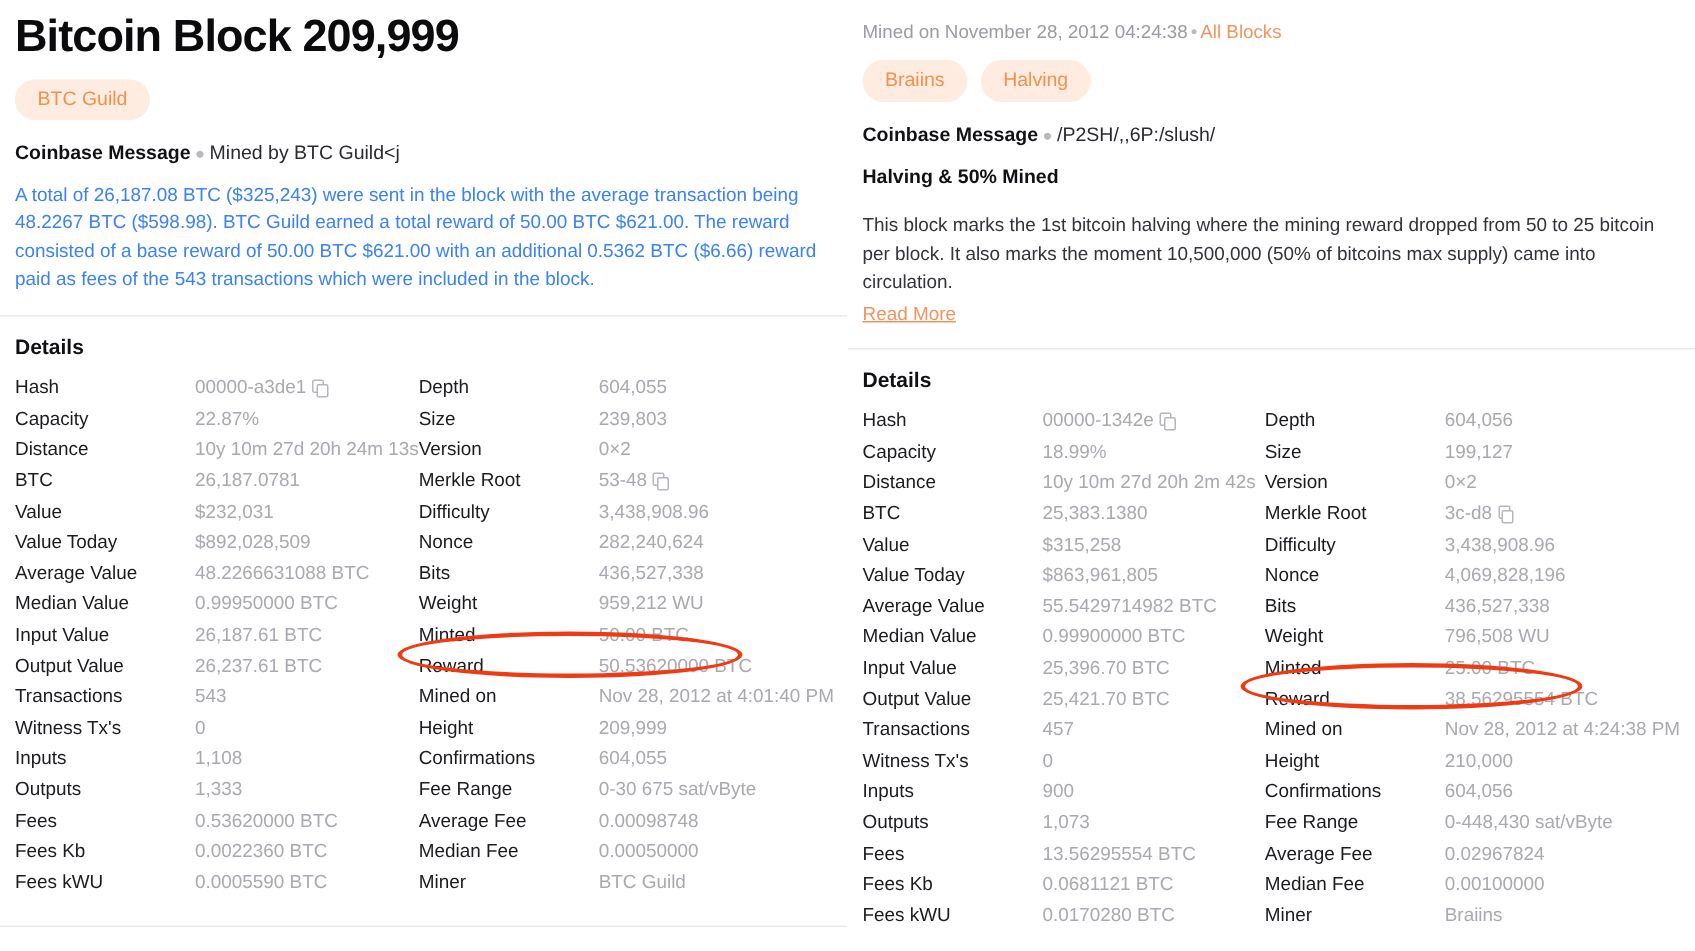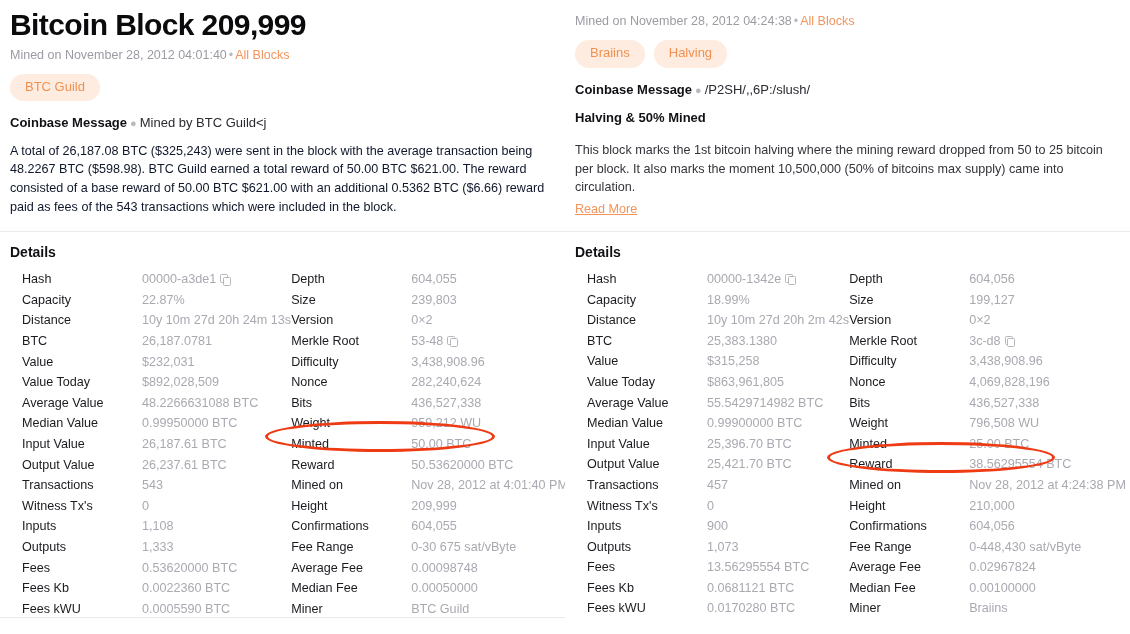--- a/index.html
+++ b/index.html
@@ -71,21 +71,21 @@
   .sect-head {
     margin-top: 12px;
     font-size: 13px;
     font-weight: 700;
     color: #111115;
   }
   .para {
     margin-top: 7px;
     font-size: 12.6px;
     line-height: 1.48;
-    color: #0f172a;
+    color: #3b82f6;
   }
   .para.dark { color: #33333a; margin-top: 16px; }
   .readmore {
     margin-top: 5px;
     font-size: 12.6px;
     color: #f3945d;
     display: inline-block;
   }
 
   .divider {
@@ -97,21 +97,20 @@
   .details-title {
     font-size: 14px;
     font-weight: 700;
     color: #111115;
   }
 
   .grid2 {
     display: grid;
     grid-template-columns: 1fr 1fr;
     column-gap: 0px;
-    margin-left: 12px;
   }
   .col { }
   .row {
     display: flex;
     align-items: baseline;
     height: 20.6px;
     white-space: nowrap;
   }
   .k {
     width: 120px;
@@ -154,23 +153,20 @@
   }
 </style>
 </head>
 <body>
 
 <div class="stage">
 
   <div class="panel panel-left">
     <div class="pad" style="padding-top:8px;">
       <div class="block-title">Bitcoin Block 209,999</div>
-      <div class="subline">
-        <span>Mined on November 28, 2012 04:01:40</span><span class="dot">•</span><a class="link" href="#">All Blocks</a>
-      </div>
       <div class="tags">
         <span class="tag">BTC Guild</span>
       </div>
       <div class="cb-row">
         <b>Coinbase Message</b><span class="dot">●</span><span class="msg">Mined by BTC Guild&lt;j</span>
       </div>
       <div class="para" style="margin-top:10px;max-width:548px;">A total of 26,187.08 BTC ($325,243) were sent in the block with the average transaction being 48.2267 BTC ($598.98). BTC Guild earned a total reward of 50.00 BTC $621.00. The reward consisted of a base reward of 50.00 BTC $621.00 with an additional 0.5362 BTC ($6.66) reward paid as fees of the 543 transactions which were included in the block.</div>
     </div>
 
     <div class="divider" style="margin-top:15px;"></div>

